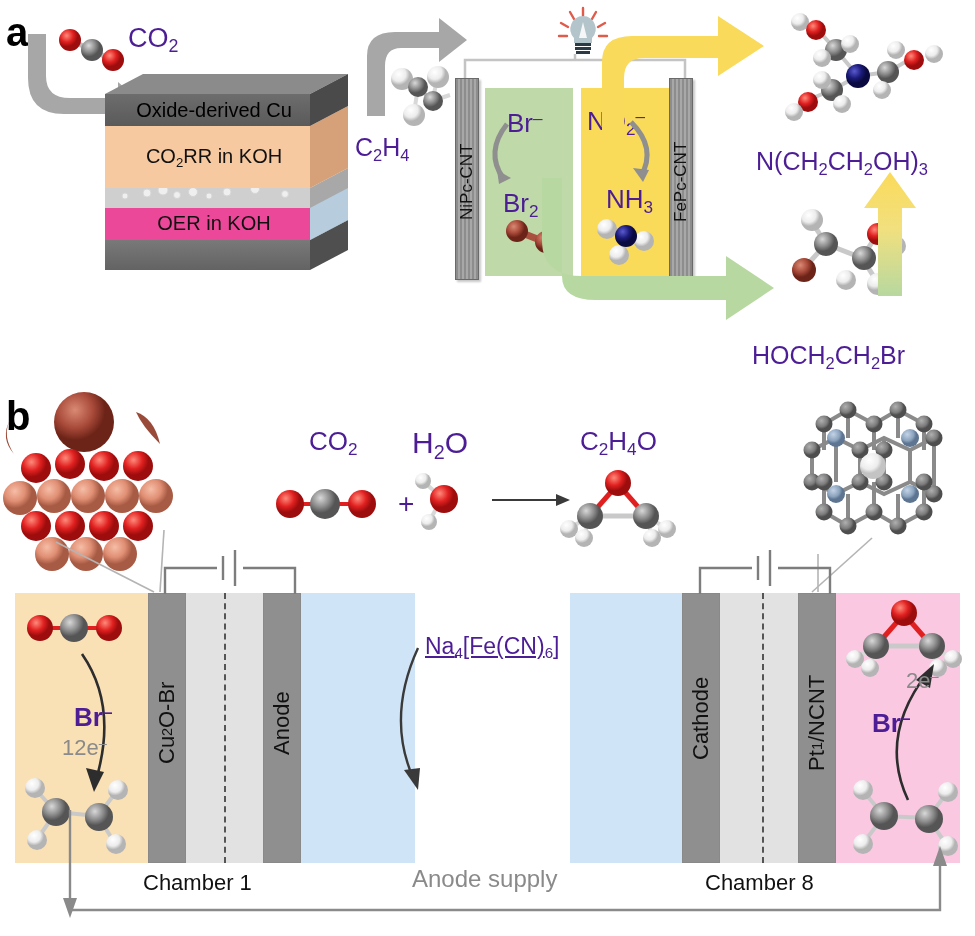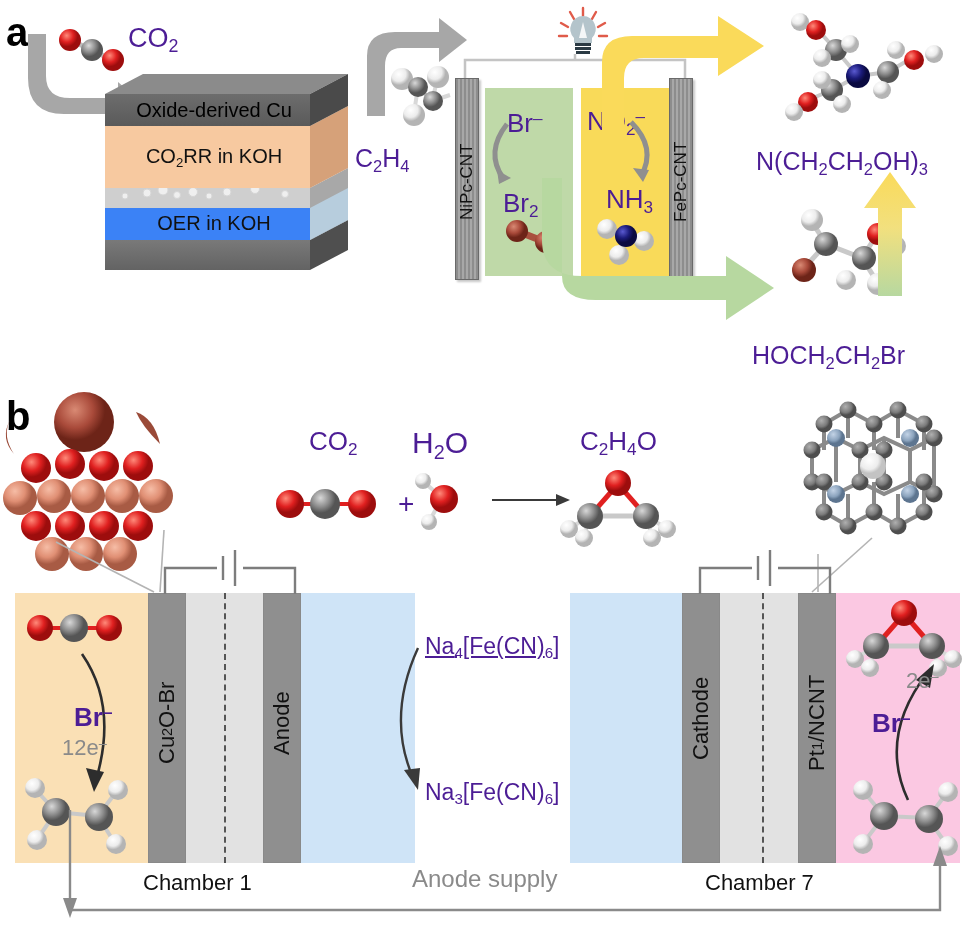--- a/index.html
+++ b/index.html
@@ -25,21 +25,21 @@
   
   #devA{left:105px;top:88px;width:245px;height:215px;}
   .slab{position:absolute;left:0;width:205px;}
   .slab .face{position:absolute;left:0;top:0;width:218px;height:100%;
     display:flex;align-items:center;justify-content:center;
     font-size:20px;color:#111;white-space:nowrap;}
 
   .dkgray{background:linear-gradient(180deg,#6d6d6d,#5a5a5a);}
   .dkgray2{background:linear-gradient(180deg,#797979,#636363);}
   .peach{background:#f7c9a0;}
-  .bluely{background:#3b82f6;}
+  .bluely{background:#ec4899;}
   .memb{background:#cfcfcf;}
 
   
   #cellA{left:455px;top:78px;width:240px;height:205px;}
   .electrode{
     position:absolute;top:0;width:22px;height:200px;
     background:repeating-linear-gradient(90deg,#8d8d8d 0 2px,#a8a8a8 2px 4px);
     border:1px solid #6a6a6a;box-shadow:2px 2px 2px rgba(0,0,0,.22);
   }
   .chamber{position:absolute;top:10px;height:188px;}
@@ -187,21 +187,21 @@
   <line x1="38" y1="22" x2="22" y2="14" stroke="#d8d8d8" stroke-width="4"></line>
   <line x1="38" y1="22" x2="34" y2="48" stroke="#d8d8d8" stroke-width="4"></line>
   <line x1="52" y1="36" x2="70" y2="30" stroke="#d8d8d8" stroke-width="4"></line>
   <line x1="52" y1="36" x2="58" y2="12" stroke="#d8d8d8" stroke-width="4"></line>
   <circle cx="22" cy="14" r="11" fill="url(#gH)"></circle>
   <circle cx="58" cy="12" r="11" fill="url(#gH)"></circle>
   <circle cx="34" cy="50" r="11" fill="url(#gH)"></circle>
   <circle cx="38" cy="22" r="10" fill="url(#gC)"></circle>
   <circle cx="53" cy="36" r="10" fill="url(#gC)"></circle>
 </svg>
-<div class="abs lbl" style="left:355px;top:133px;font-size:25px;margin-top:11px;">C<sub>2</sub>H<sub>4</sub></div>
+<div class="abs lbl" style="left:355px;top:133px;font-size:25px;">C<sub>2</sub>H<sub>4</sub></div>
 
 <svg class="abs" style="left:552px;top:6px;" width="62" height="54">
   <g stroke="#e05b4a" stroke-width="2.4" stroke-linecap="round">
     <line x1="31" y1="2" x2="31" y2="10"></line>
     <line x1="18" y1="6" x2="22" y2="13"></line>
     <line x1="44" y1="6" x2="40" y2="13"></line>
     <line x1="9" y1="17" x2="16" y2="21"></line>
     <line x1="53" y1="17" x2="46" y2="21"></line>
     <line x1="7" y1="30" x2="15" y2="30"></line>
     <line x1="55" y1="30" x2="47" y2="30"></line>
@@ -514,21 +514,20 @@
     <circle cx="34" cy="42" r="14" fill="url(#gC)"></circle>
     <circle cx="77" cy="47" r="14" fill="url(#gC)"></circle>
     <circle cx="13" cy="18" r="10" fill="url(#gH)"></circle>
     <circle cx="15" cy="70" r="10" fill="url(#gH)"></circle>
     <circle cx="96" cy="20" r="10" fill="url(#gH)"></circle>
     <circle cx="94" cy="74" r="10" fill="url(#gH)"></circle>
   </svg>
   <div class="abs chamber-label" style="left:143px;top:490px;">Chamber 1</div>
 
   <div class="abs lbl" style="left:425px;top:253px;font-size:23px;text-decoration:underline;">Na<sub>4</sub>[Fe(CN)<sub>6</sub>]</div>
-  <div class="abs lbl" style="left:425px;top:399px;font-size:23px;">Na<sub>3</sub>[Fe(CN)<sub>6</sub>]</div>
   <svg class="abs" style="left:388px;top:262px;" width="60" height="160">
     <path d="M30,6 Q-2,76 26,138" fill="none" stroke="#3a3a3a" stroke-width="2.4"></path>
     <polygon points="16,128 30,148 32,126" fill="#3a3a3a"></polygon>
   </svg>
   <svg class="abs" style="left:572px;top:262px;" width="60" height="160">
     <path d="M26,148 Q58,78 30,14" fill="none" stroke="#3a3a3a" stroke-width="2.4"></path>
     <polygon points="22,24 32,4 42,26" fill="#3a3a3a"></polygon>
   </svg>
 
   <div class="chbox blueC" style="left:570px;width:112px;"></div>
@@ -580,21 +579,21 @@
       <line x1="80" y1="46" x2="98" y2="22"></line>
       <line x1="80" y1="46" x2="98" y2="72"></line>
     </g>
     <circle cx="36" cy="44" r="14" fill="url(#gC)"></circle>
     <circle cx="81" cy="47" r="14" fill="url(#gC)"></circle>
     <circle cx="15" cy="18" r="10" fill="url(#gH)"></circle>
     <circle cx="15" cy="72" r="10" fill="url(#gH)"></circle>
     <circle cx="100" cy="20" r="10" fill="url(#gH)"></circle>
     <circle cx="100" cy="74" r="10" fill="url(#gH)"></circle>
   </svg>
-  <div class="abs chamber-label" style="left:705px;top:490px;">Chamber 7</div>
+  <div class="abs chamber-label" style="left:705px;top:490px;">Chamber 8</div>
 
   <svg class="abs" style="left:60px;top:430px;" width="880" height="122">
     <path d="M10,0 L10,100 L880,100 L880,44" fill="none" stroke="#8a8a8a" stroke-width="2.4"></path>
     <polygon points="3,88 10,108 17,88" fill="#8a8a8a"></polygon>
     <polygon points="873,56 880,36 887,56" fill="#8a8a8a"></polygon>
   </svg>
   <div class="abs lbl gray-txt" style="left:412px;top:485px;font-size:24px;">Anode supply</div>
 
 </div>
 

